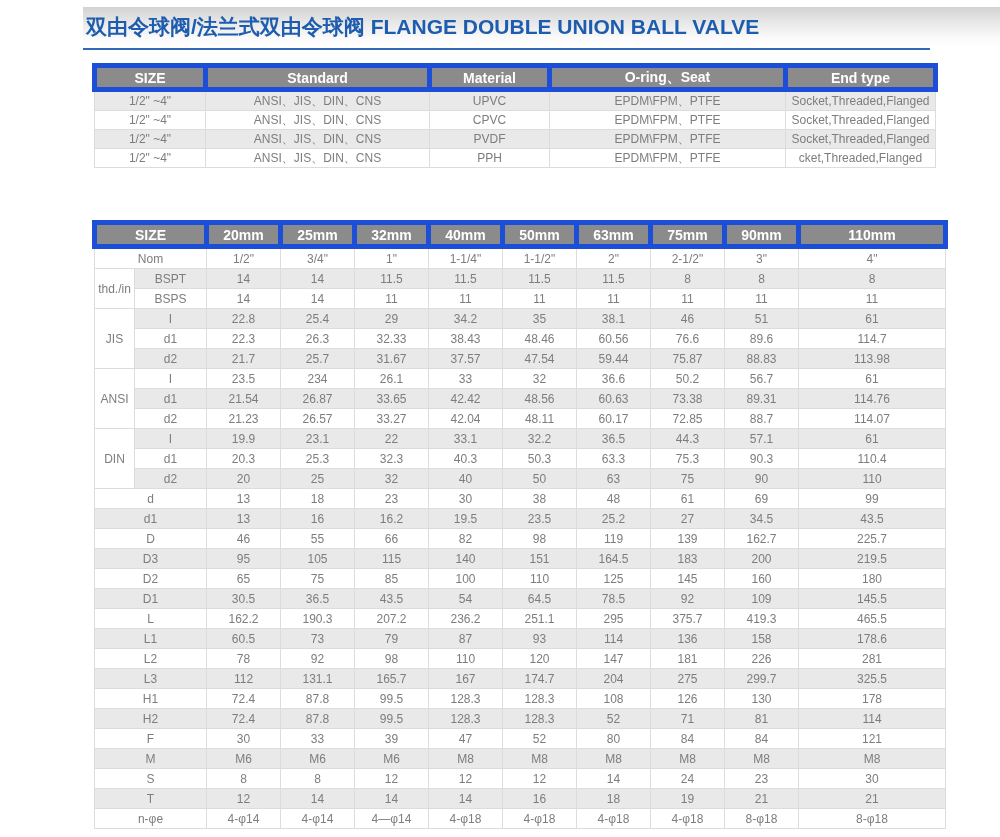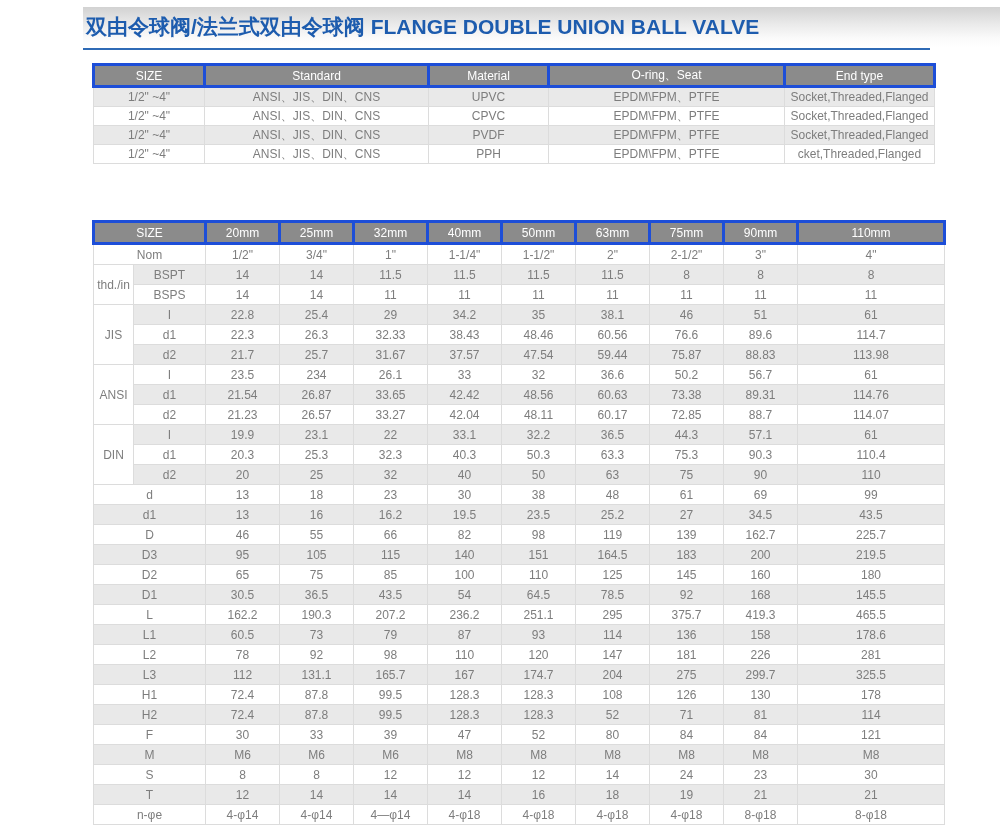--- a/index.html
+++ b/index.html
@@ -8,21 +8,21 @@
 
   .title-band{position:absolute;left:63px;top:7px;width:922px;height:41px;
     background:linear-gradient(to bottom,#d2d2d2 0%,#e9e9e9 40%,#fafafa 75%,#ffffff 100%);}
   .page-title{position:absolute;left:66px;top:13px;margin:0;font-size:21px;font-weight:bold;
     color:#1d5cae;white-space:nowrap;}
   .title-rule{position:absolute;left:63px;top:48px;width:847px;height:2px;background:#2e6ab5;}
 
   table{border-collapse:collapse;table-layout:fixed;color:#7d7d7d;}
   th,td{padding:0;text-align:center;overflow:hidden;white-space:nowrap;}
 
-  th{background:#8b8b8b;color:#fff;font-weight:normal;font-size:12px;border:3px solid #1d4ed8;height:19px;}
+  th{background:#8b8b8b;color:#fff;font-weight:bold;font-size:14px;border:5px solid #1d4ed8;height:19px;}
   td{border:1px solid #dcdcdc;font-size:12px;background:#fff;}
 
   .spec{position:absolute;left:72px;top:63px;width:841px;}
   .spec td{height:18px;}
   .spec tr.cn td{font-size:13px;}
 
   .dims{position:absolute;left:72px;top:220px;width:851px;}
   .dims td{height:19px;}
 
   tr.alt td{background:#e9e9e9;}
@@ -324,21 +324,21 @@
         </tr>
         <tr class="alt">
           <td colspan="2">D1</td>
           <td>30.5</td>
           <td>36.5</td>
           <td>43.5</td>
           <td>54</td>
           <td>64.5</td>
           <td>78.5</td>
           <td>92</td>
-          <td>168</td>
+          <td>109</td>
           <td>145.5</td>
         </tr>
         <tr>
           <td colspan="2">L</td>
           <td>162.2</td>
           <td>190.3</td>
           <td>207.2</td>
           <td>236.2</td>
           <td>251.1</td>
           <td>295</td>

